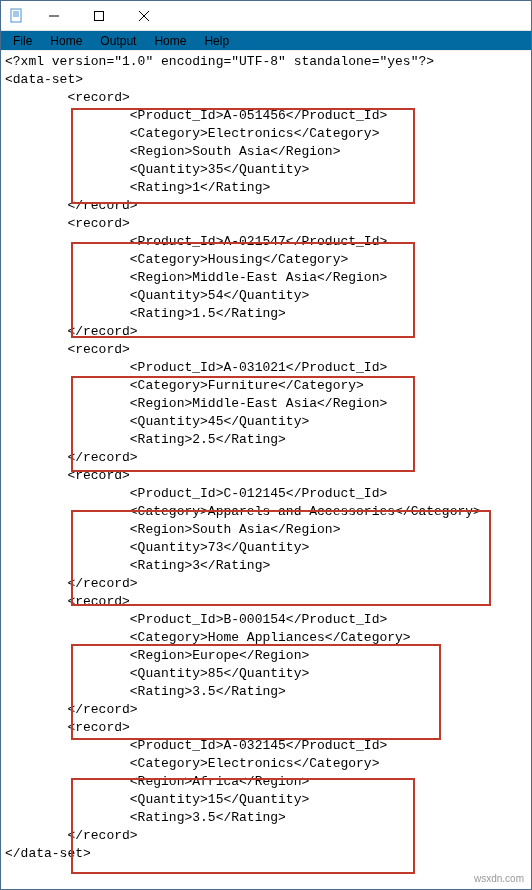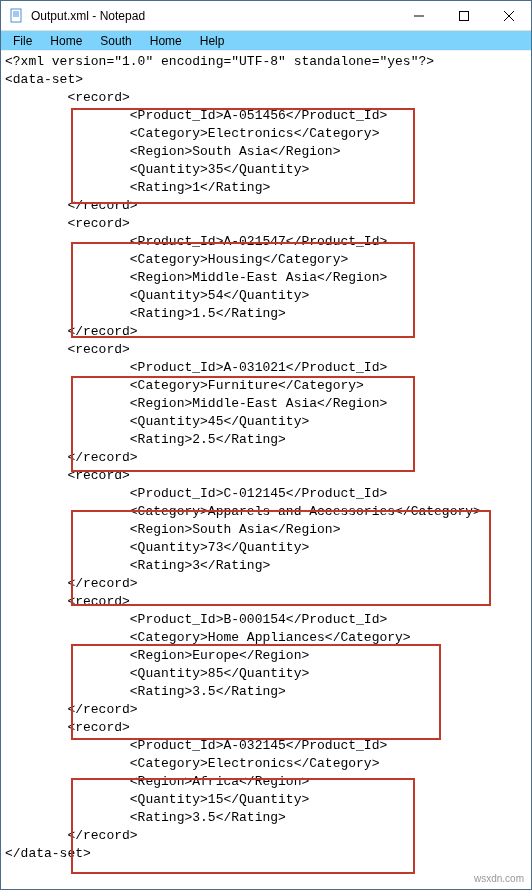--- a/index.html
+++ b/index.html
@@ -49,21 +49,21 @@
     width: 45px;
     height: 100%;
     display: flex;
     align-items: center;
     justify-content: center;
     font-size: 10px;
     color: #000;
   }
   .menubar {
     height: 20px;
-    background: #7dd3fc;
+    background: #0369a1;
     display: flex;
     align-items: center;
     padding: 0 4px;
     gap: 2px;
     border-bottom: 1px solid #f0f0f0;
   }
   .menu-item {
     padding: 2px 8px;
     font-size: 12px;
     color: #000;
@@ -102,21 +102,20 @@
 
   <div class="titlebar">
     <span class="titlebar-icon">
       <svg width="16" height="16" viewBox="0 0 16 16">
         <rect x="2" y="1" width="10" height="13" fill="#fff" stroke="#4a90d9" stroke-width="1"></rect>
         <line x1="4" y1="4" x2="10" y2="4" stroke="#4a90d9" stroke-width="1"></line>
         <line x1="4" y1="6" x2="10" y2="6" stroke="#4a90d9" stroke-width="1"></line>
         <line x1="4" y1="8" x2="10" y2="8" stroke="#4a90d9" stroke-width="1"></line>
       </svg>
     </span>
-    <span class="titlebar-title">Output.xml - Notepad</span>
     <div class="win-controls">
       <div class="win-btn">
         <svg width="10" height="10">
             <line x1="0" y1="5" x2="10" y2="5" stroke="#000" stroke-width="1"></line>
           </svg>
       </div>
       <div class="win-btn">
         <svg width="10" height="10">
             <rect x="0.5" y="0.5" width="9" height="9" fill="none" stroke="#000" stroke-width="1"></rect>
           </svg>
@@ -126,21 +125,21 @@
             <line x1="0" y1="0" x2="10" y2="10" stroke="#000" stroke-width="1"></line>
             <line x1="10" y1="0" x2="0" y2="10" stroke="#000" stroke-width="1"></line>
           </svg>
       </div>
     </div>
   </div>
 
   <div class="menubar">
     <span class="menu-item">File</span>
     <span class="menu-item">Home</span>
-    <span class="menu-item">South</span>
+    <span class="menu-item">Output</span>
     <span class="menu-item">Home</span>
     <span class="menu-item">Help</span>
   </div>
 
   <div class="content" id="content-area">&lt;?xml version="1.0" encoding="UTF-8" standalone="yes"?&gt;
 &lt;data-set&gt;
         &lt;record&gt;
                 &lt;Product_Id&gt;A-051456&lt;/Product_Id&gt;
                 &lt;Category&gt;Electronics&lt;/Category&gt;
                 &lt;Region&gt;South Asia&lt;/Region&gt;

